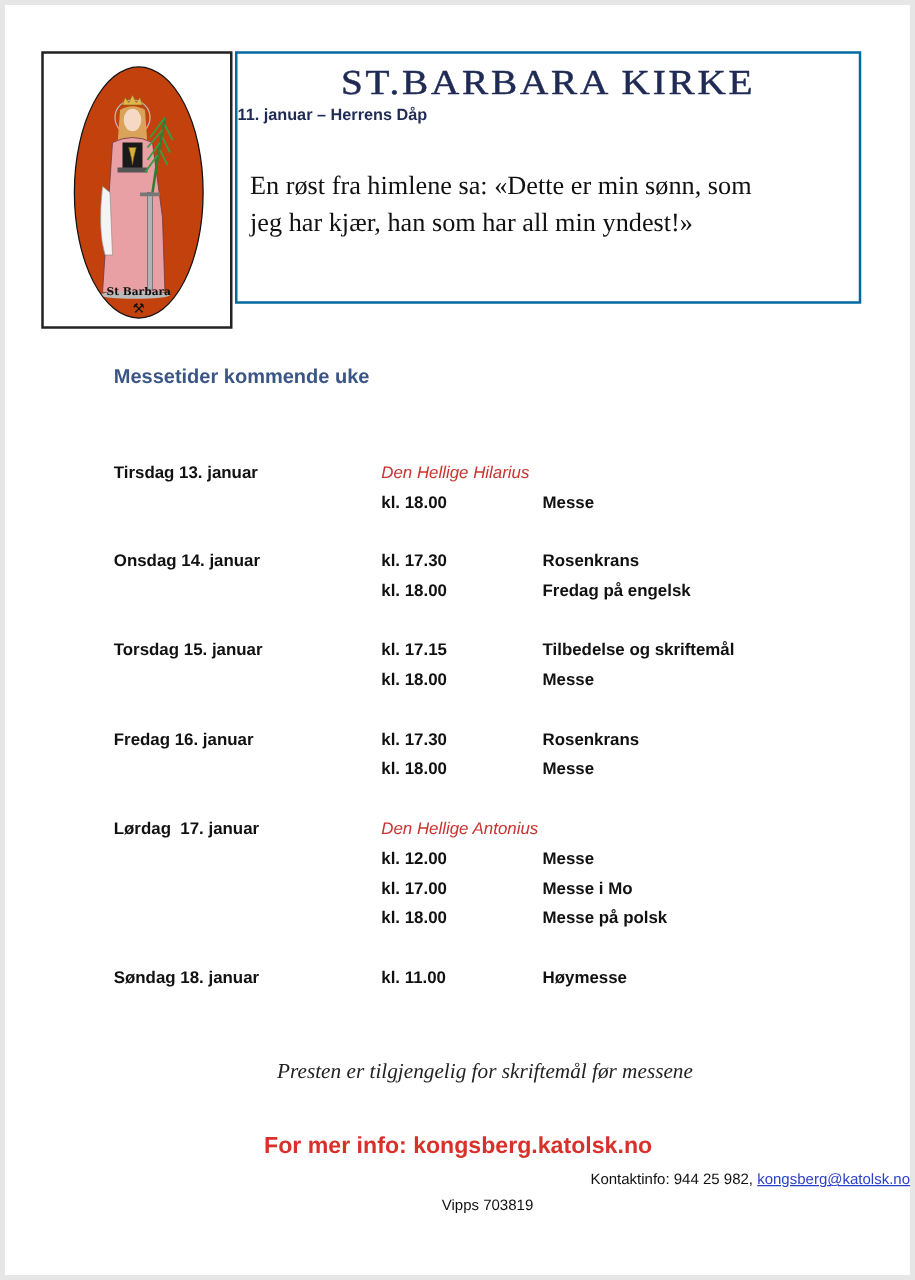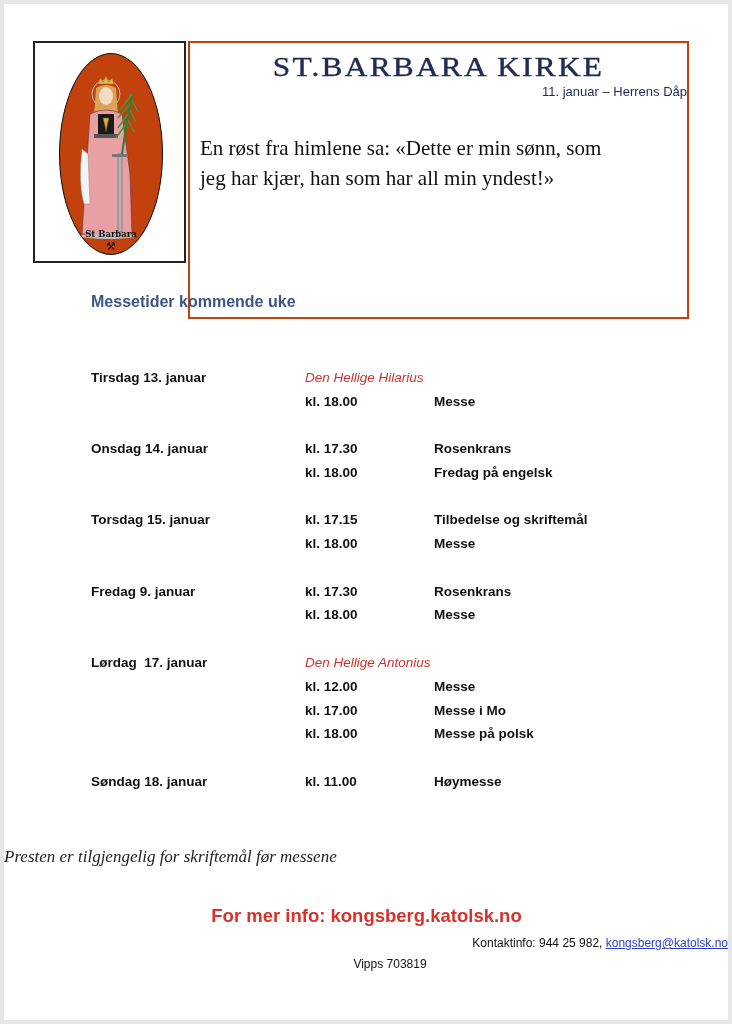--- a/index.html
+++ b/index.html
@@ -6,22 +6,22 @@
     html, body { width: 732px; height: 1024px; overflow: hidden; background: #e6e6e6; }
     .page {
       position: absolute; left: 4px; top: 4px; width: 724px; height: 1016px;
       background: #ffffff;
     }
     .logo-box {
       position: absolute; left: 29px; top: 37px; width: 153px; height: 222px;
       border: 2px solid #222;
     }
     .header-box {
-      position: absolute; left: 184px; top: 37px; width: 501px; height: 278px;
-      border: 2px solid #c2410c;
+      position: absolute; left: 184px; top: 37px; width: 501px; height: 202px;
+      border: 2px solid #0369a1;
     }
     .oval {
       position: absolute; left: 24px; top: 10px; width: 104px; height: 202px;
       border: 1.5px solid #111; border-radius: 50%;
       overflow: hidden; background: #c2410c;
     }
     .oval svg { position: absolute; left: 0; top: 0; }
     .logo-caption {
       position: absolute; left: 0; width: 100%; top: 175px; text-align: center;
       font-family: "DejaVu Serif", serif; font-weight: bold; font-size: 8.5px; color: #111;
@@ -30,44 +30,44 @@
       position: absolute; left: 0; width: 100%; top: 186px; text-align: center;
       font-size: 11px; color: #111; font-family: "DejaVu Sans", sans-serif;
     }
     .church-title {
       position: absolute; left: 0; width: 100%; top: 8px; text-align: center;
       font-family: "Liberation Serif", serif; font-size: 28px; color: #1f2a55;
       letter-spacing: 2px; transform: scaleX(1.12); transform-origin: center;
       -webkit-text-stroke: 0.4px #1f2a55;
     }
     .church-subtitle {
-      position: absolute; left: 0; width: 100%; top: 41px; text-align: right;
-      font-family: "Liberation Sans", sans-serif; font-weight: normal; font-size: 13px; color: #1f2a55;
+      position: absolute; left: 0; width: 100%; top: 41px; text-align: left;
+      font-family: "Liberation Sans", sans-serif; font-weight: bold; font-size: 13px; color: #1f2a55;
     }
     .quote {
       position: absolute; left: 10px; right: 10px; top: 90px; text-align: left;
       font-family: "Liberation Serif", serif; font-size: 21px; line-height: 30px; color: #111;
     }
     .section-heading {
       position: absolute; left: 87px; top: 289px;
       font-family: "Liberation Sans", sans-serif; font-weight: bold; font-size: 16px; color: #3b5686;
     }
     .row {
       position: absolute; left: 87px; width: 560px; height: 20px;
       font-family: "Liberation Sans", sans-serif; font-weight: bold; font-size: 13.5px; color: #111;
     }
     .row .day { position: absolute; left: 0; top: 0; }
     .row .time { position: absolute; left: 214px; top: 0; }
     .row .desc { position: absolute; left: 343px; top: 0; }
     .row .feast {
       position: absolute; left: 214px; top: 0; font-weight: normal; font-style: italic; color: #c8332f;
     }
     .note {
-      position: absolute; left: 0; width: 728px; top: 843px; text-align: left;
-      font-family: "Liberation Serif", serif; font-style: italic; font-size: 17px; color: #222;
+      position: absolute; left: 0; width: 728px; top: 843px; text-align: center;
+      font-family: "Liberation Serif", serif; font-style: italic; font-size: 17px; color: #222; padding-left: 40px;
     }
     .info {
       position: absolute; left: 0; width: 725px; top: 901px; text-align: center;
       font-family: "Liberation Sans", sans-serif; font-weight: bold; font-size: 18.5px; color: #d9302a;
     }
     .contact {
       position: absolute; left: 0; width: 724px; top: 932px; text-align: right;
       font-family: "Liberation Sans", sans-serif; font-size: 12px; color: #111;
     }
     .contact a { color: #2a3fc8; text-decoration: underline; }
@@ -149,21 +149,21 @@
     <span class="day">Torsdag 15. januar</span>
     <span class="time">kl. 17.15</span>
     <span class="desc">Tilbedelse og skriftemål</span>
   </div>
   <div class="row" style="top:532px">
     <span class="time">kl. 18.00</span>
     <span class="desc">Messe</span>
   </div>
 
   <div class="row" style="top:580px">
-    <span class="day">Fredag 9. januar</span>
+    <span class="day">Fredag 16. januar</span>
     <span class="time">kl. 17.30</span>
     <span class="desc">Rosenkrans</span>
   </div>
   <div class="row" style="top:603px">
     <span class="time">kl. 18.00</span>
     <span class="desc">Messe</span>
   </div>
 
   <div class="row" style="top:651px">
     <span class="day" style="white-space:pre">Lørdag  17. januar</span>

